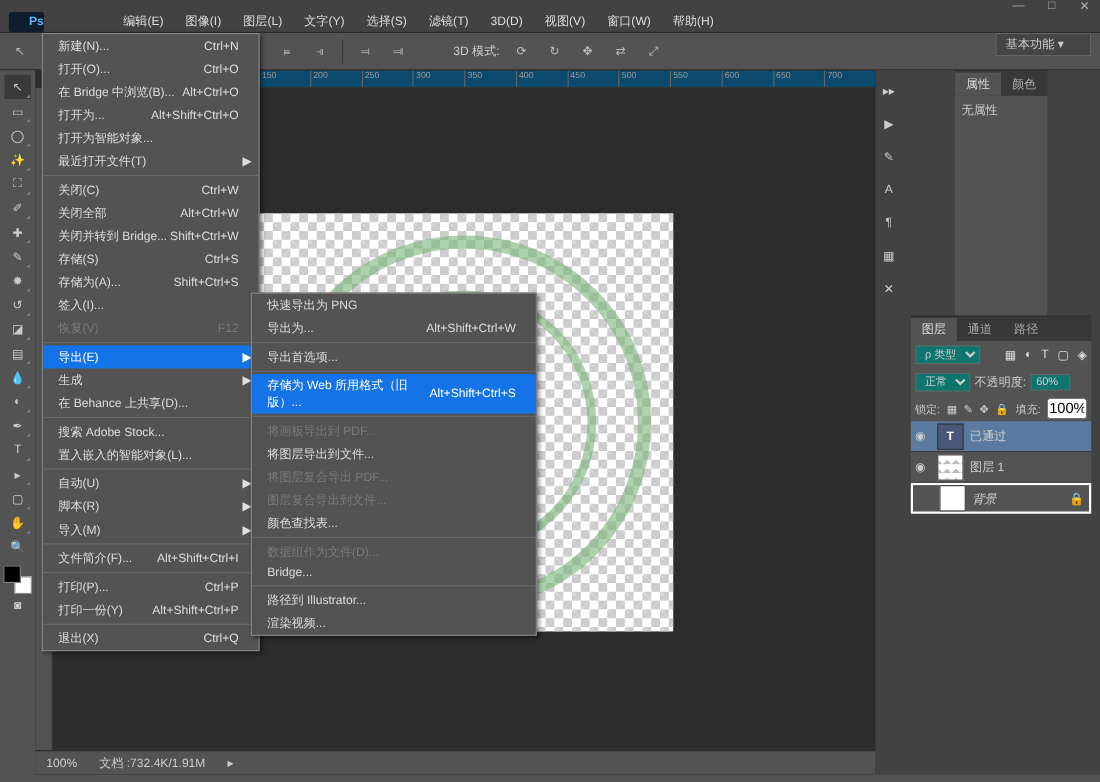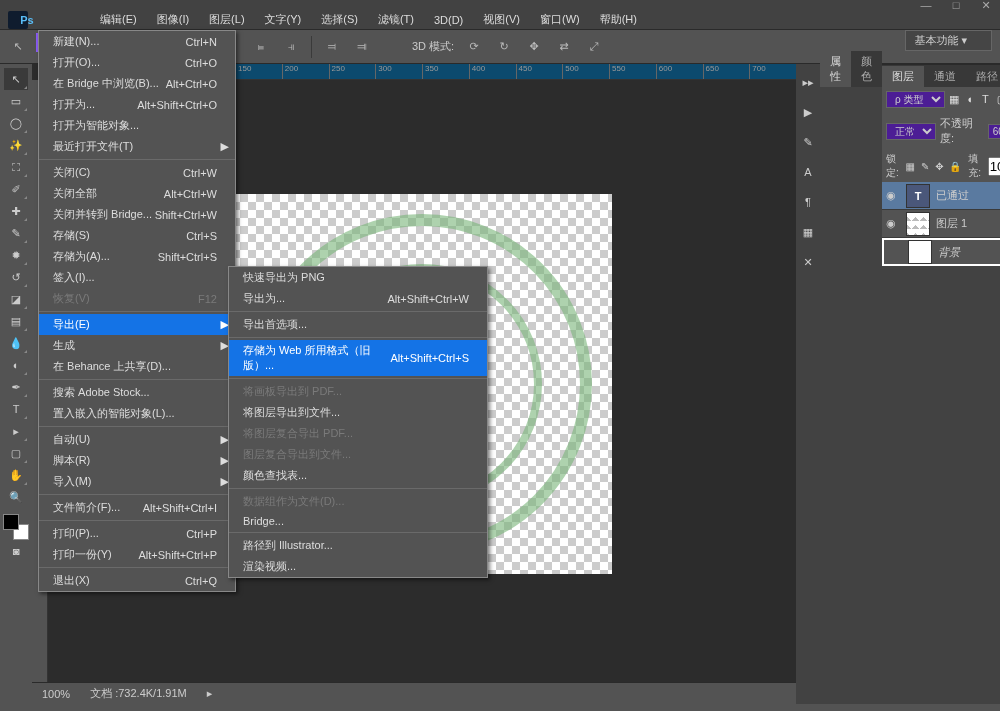--- a/index.html
+++ b/index.html
@@ -2,21 +2,21 @@
 <html><head>
 <meta charset="utf-8">
 <style>
 * { margin: 0; padding: 0; box-sizing: border-box; font-family: "Microsoft YaHei", sans-serif; }
 body { background: #535353; color: #ccc; font-size: 11px; overflow: hidden; width: 1000px; height: 711px; }
 
 .titlebar { height: 10px; background: #424242; display: flex; justify-content: flex-end; align-items: center; padding: 0 8px; gap: 18px; }
 .win-btn { width: 12px; height: 10px; display: inline-flex; align-items: center; justify-content: center; color: #aaa; cursor: pointer; }
 
 .menubar { height: 20px; background: #424242; display: flex; align-items: center; padding-left: 8px; gap: 4px; border-bottom: 1px solid #2a2a2a; }
-.ps-logo { width: 20px; height: 18px; background: #0f1c2e; color: #59bdf7; font-weight: bold; font-size: 11px; display: flex; align-items: center; justify-content: center; border-radius: 2px; margin-right: 4px; padding-left: 18px; }
+.ps-logo { width: 32px; height: 18px; background: #0f1c2e; color: #59bdf7; font-weight: bold; font-size: 11px; display: flex; align-items: center; justify-content: center; border-radius: 2px; margin-right: 4px; padding-left: 18px; }
 .menu-item { padding: 2px 8px; color: #ddd; cursor: pointer; }
 .menu-item.open { background: #8b5cf6; color: #fff; margin-top: 46px; }
 
 .optionsbar { height: 34px; background: #535353; border-bottom: 1px solid #2a2a2a; display: flex; align-items: center; padding-left: 8px; gap: 10px; }
 .opt-icon { width: 20px; height: 20px; display: inline-flex; align-items: center; justify-content: center; color: #bbb; }
 .opt-sep { width: 1px; height: 22px; background: #3a3a3a; }
 .basic-dropdown { position: absolute; right: 8px; top: 30px; background: #454545; border: 1px solid #666; padding: 2px 24px 2px 8px; color: #ccc; }
 
 .main { display: flex; height: 640px; position: relative; }
 
@@ -43,30 +43,30 @@
 .menu-row.disabled { color: #7a7a7a; }
 .menu-row.highlighted { background: #1473e6; color: #fff; }
 .menu-sep { height: 1px; background: #6a6a6a; margin: 2px 0; }
 .menu-arrow { position: absolute; right: 6px; }
 
 .submenu { position: absolute; top: 266px; left: 228px; width: 260px; background: #535353; border: 1px solid #888; box-shadow: 2px 2px 4px rgba(0,0,0,0.5); z-index: 101; }
 
 .right-dock { width: 24px; background: #424242; display: flex; flex-direction: column; align-items: center; gap: 14px; padding-top: 10px; }
 .dock-icon { width: 16px; height: 16px; color: #ccc; display: flex; align-items: center; justify-content: center; }
 
-.panels { width: 180px; background: #424242; display: flex; flex-direction: row; }
+.panels { width: 180px; background: #424242; display: flex; flex-direction: column; align-items: center; }
 .panel { border-top: 1px solid #2a2a2a; }
 .panel-tabs { display: flex; background: #383838; height: 22px; align-items: flex-end; }
 .panel-tab { padding: 3px 10px; color: #aaa; background: #383838; cursor: pointer; font-size: 11px; }
 .panel-tab.active { background: #535353; color: #ddd; }
 .panel-body { background: #535353; padding: 6px; flex: 1; }
 .panel-body.empty { min-height: 200px; }
 
 .layer-controls { display: flex; align-items: center; gap: 4px; padding: 4px; }
-.layer-controls select, .layer-controls input { background: #4c1d95; border: 1px solid #666; color: #ccc; font-size: 10px; padding: 1px 4px; }
+.layer-controls select, .layer-controls input { background: #0f766e; border: 1px solid #666; color: #ccc; font-size: 10px; padding: 1px 4px; }
 .layer-row { display: flex; align-items: center; height: 28px; padding: 2px 4px; border-bottom: 1px solid #3a3a3a; gap: 6px; }
 .layer-row.selected { background: #5a7aa0; }
 .layer-row.bg-red { border: 2px solid #ffffff; }
 .eye { width: 14px; color: #ccc; }
 .layer-thumb { width: 24px; height: 24px; background: #fff; border: 1px solid #333; }
 .layer-thumb.checker { background-image: linear-gradient(45deg, #bbb 25%, transparent 25%), linear-gradient(-45deg, #bbb 25%, transparent 25%); background-size: 8px 8px; background-color: #fff; }
 .layer-thumb.t { background: #4a577a; color: #fff; display: flex; align-items: center; justify-content: center; font-weight: bold; }
 .lock-row { display: flex; align-items: center; gap: 6px; padding: 2px 4px; font-size: 10px; }
 .mini-icons { display: flex; gap: 8px; margin-left: auto; color: #ddd; }
 </style>
@@ -190,20 +190,23 @@
     <span class="dock-icon">▦</span>
     <span class="dock-icon">✕</span>
   </div>
 
   <div class="panels">
     <div class="panel">
       <div class="panel-tabs">
         <div class="panel-tab active">属性</div>
         <div class="panel-tab">颜色</div>
       </div>
+      <div class="panel-body empty">
+        <span>无属性</span>
+      </div>
     </div>
 
     <div class="panel" style="flex:1">
       <div class="panel-tabs">
         <div class="panel-tab active">图层</div>
         <div class="panel-tab">通道</div>
         <div class="panel-tab">路径</div>
       </div>
       <div class="panel-body" style="padding:0">
         <div class="layer-controls">

